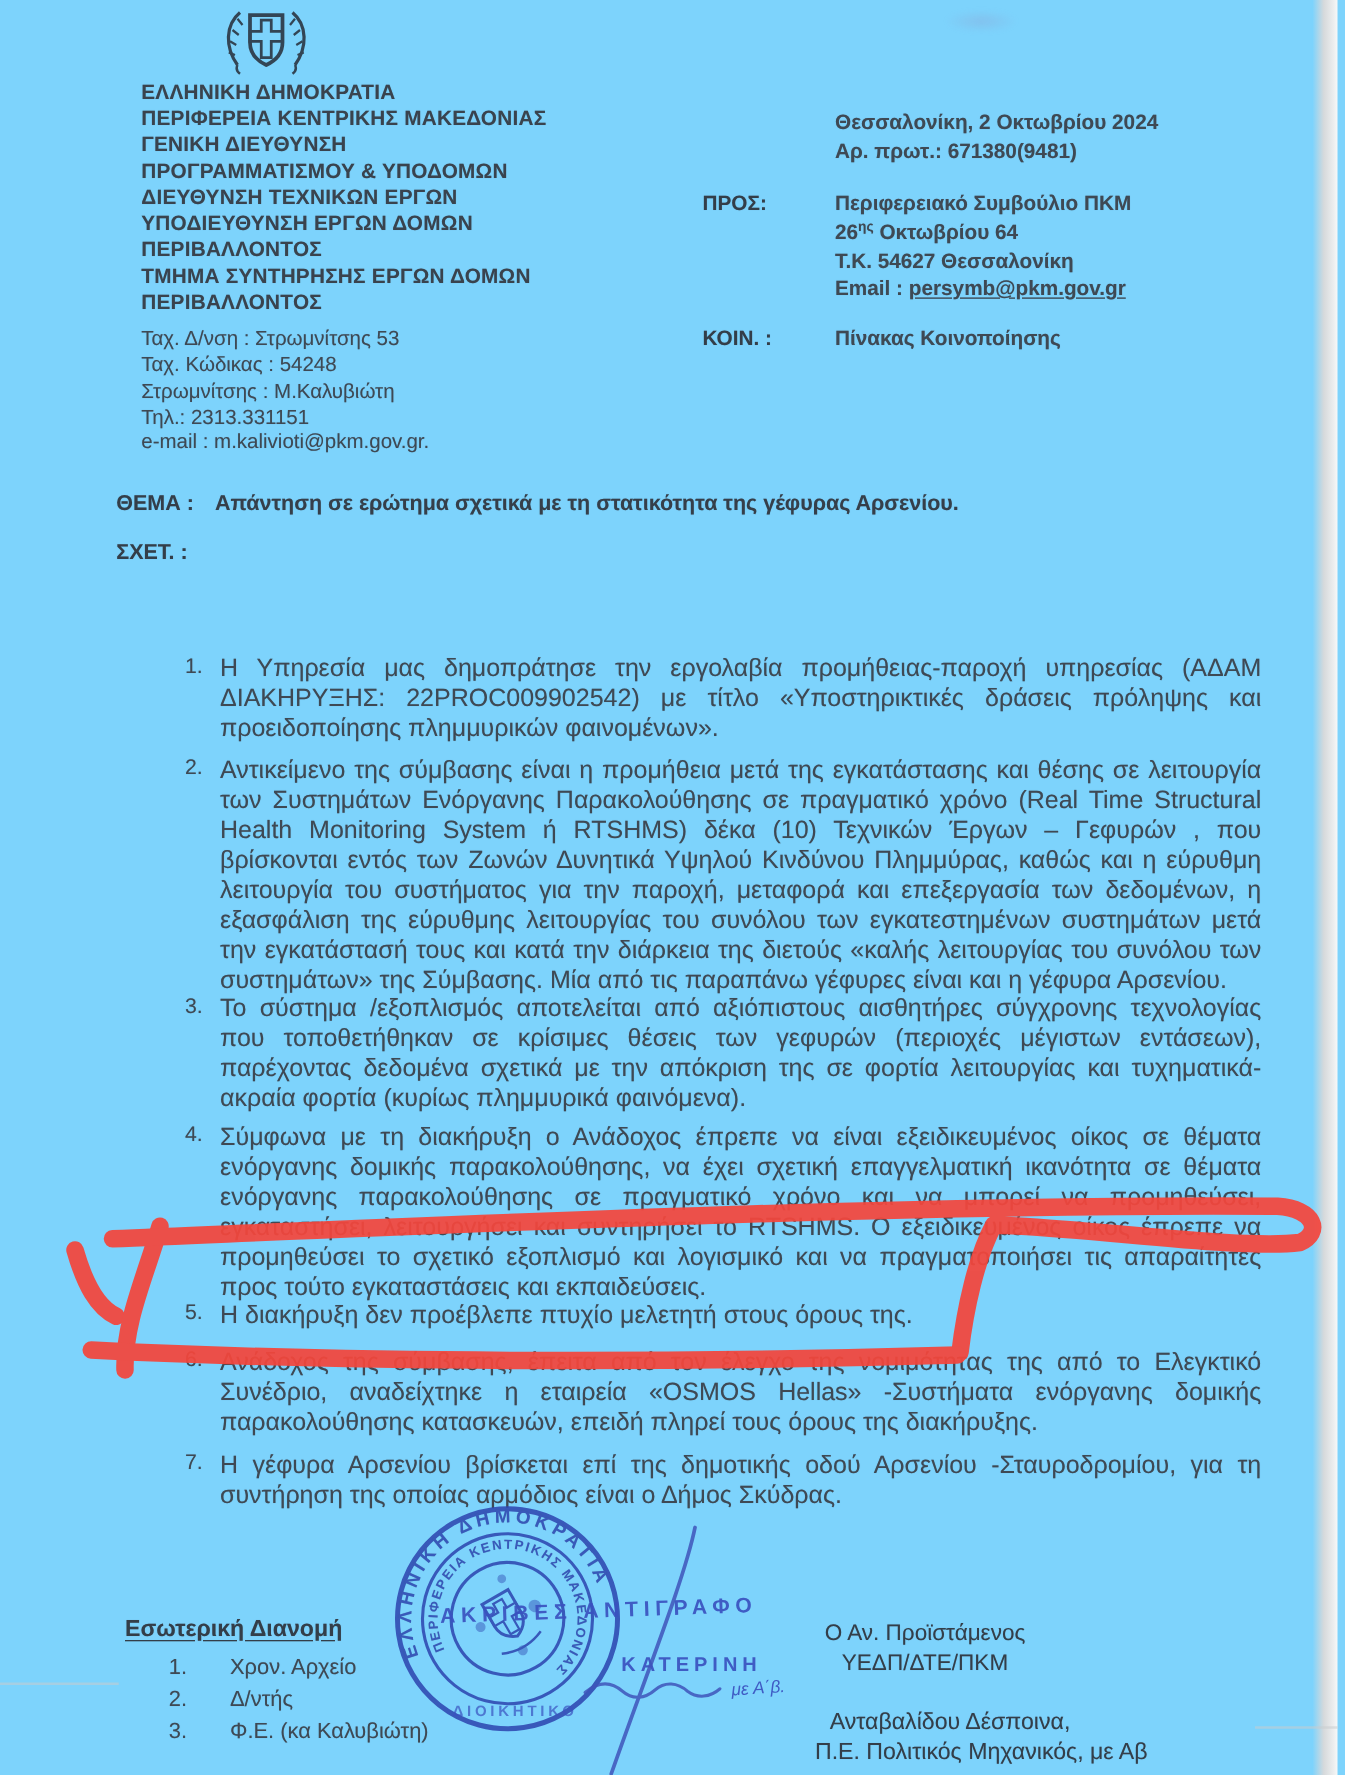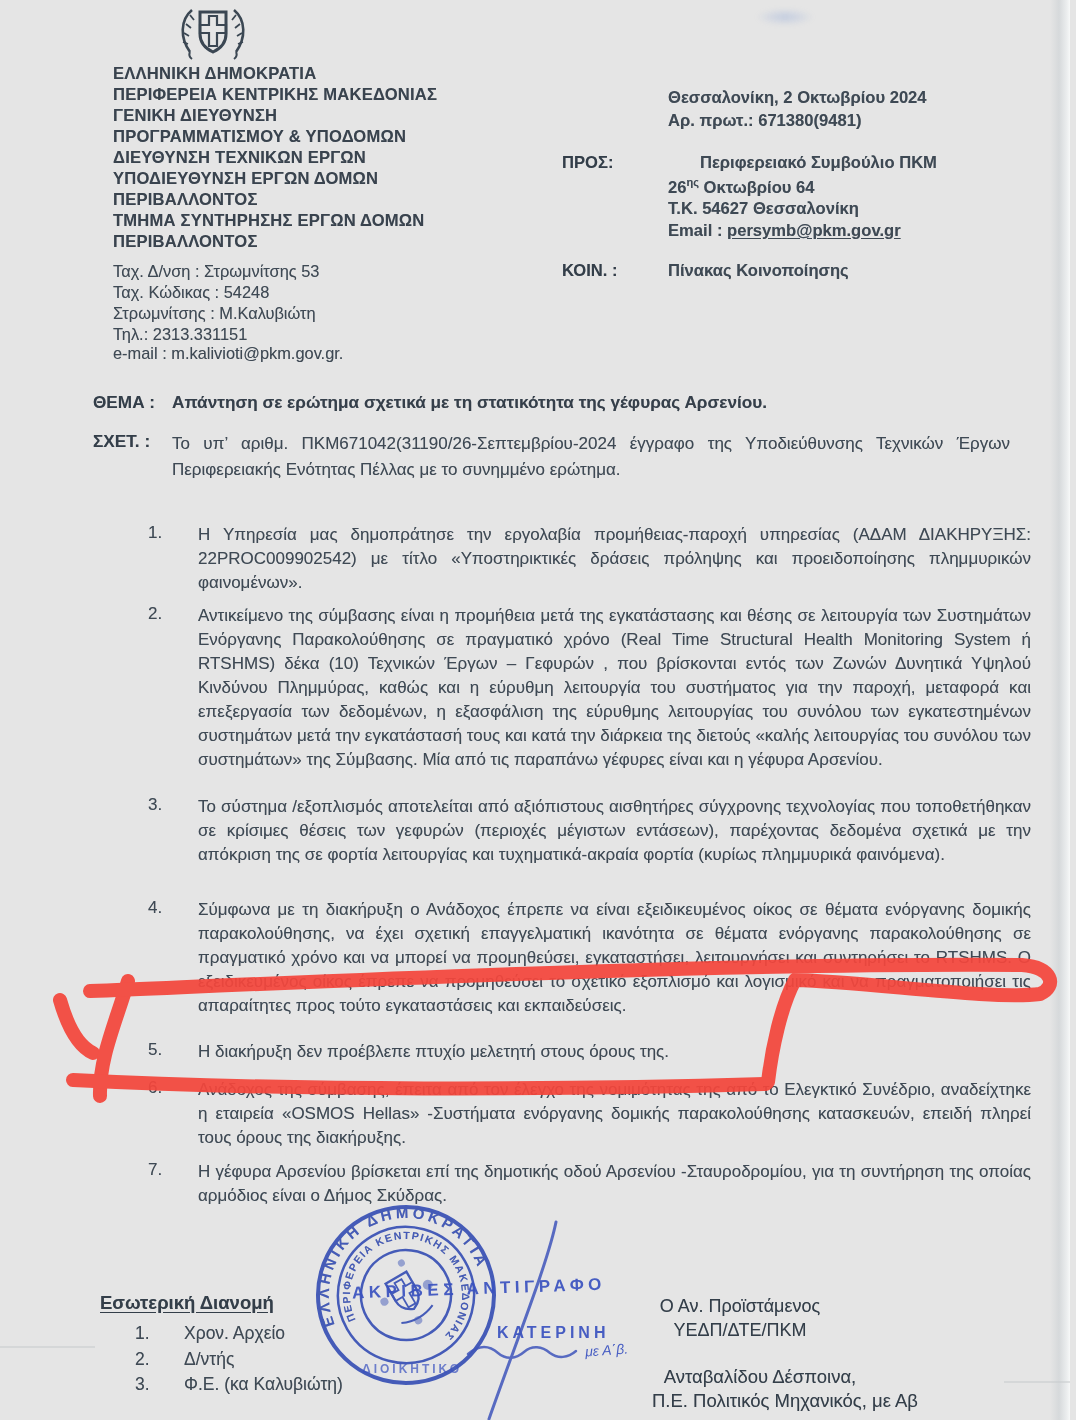--- a/index.html
+++ b/index.html
@@ -1,36 +1,36 @@
 <!DOCTYPE html>
 <html><head>
 <meta charset="utf-8">
 <style>
   html,body{margin:0;padding:0;background:#ffffff;}
   .page{
     position:relative;width:1076px;height:1420px;overflow:hidden;
-    background:#e5e5e5;
+    background:#7dd3fc;
     font-family:"Liberation Sans",sans-serif;
     color:#3e4954;
     text-shadow:0 0 .6px rgba(62,73,84,.35);
   }
   .abs{position:absolute;}
   .bold{font-weight:bold;color:#353f4a;}
   
   .lh-line{position:absolute;left:113px;width:560px;font-size:16.6px;font-weight:bold;color:#39434e;letter-spacing:.2px;}
   .ct-line{position:absolute;left:113px;width:560px;font-size:16.4px;}
   
   .meta-line{position:absolute;font-size:16.6px;font-weight:bold;}
   .lbl{font-weight:bold;color:#333e49;}
   .u{text-decoration:underline;text-underline-offset:2px;}
   
   .just{text-align:justify;}
   .item{position:absolute;left:0;top:0;width:1076px;}
   .inum{position:absolute;left:148px;width:27px;font-size:17px;}
-  .itxt{position:absolute;left:176px;width:833px;font-size:17px;line-height:24px;text-align:justify;margin-left:22px;}
+  .itxt{position:absolute;left:176px;width:833px;font-size:20px;line-height:24px;text-align:justify;}
   
   .dist-title{position:absolute;left:100px;top:1292px;font-size:18.5px;font-weight:bold;color:#333e49;text-decoration:underline;text-underline-offset:3px;}
   .dist-num{position:absolute;left:135px;width:26px;font-size:17.5px;}
   .dist-label{position:absolute;left:184px;font-size:17.5px;}
   .sig{position:absolute;text-align:center;font-weight:normal;color:#333e49;font-size:18px;}
   
   .stampline{position:absolute;color:#3a52c0;font-weight:bold;text-shadow:none;opacity:.92;}
   .scan-edge{position:absolute;top:0;left:1050px;width:20px;height:1420px;
     background:linear-gradient(90deg,rgba(230,232,234,0) 0%, #d6d9db 45%, #eceeef 85%, #f7f8f8 100%);}
   .scanline{position:absolute;background:#c9cccd;opacity:.55;height:2px;}
@@ -77,33 +77,32 @@
     <div class="ct-line" style="top:283px">Ταχ. Κώδικας :  54248</div>
     <div class="ct-line" style="top:304px">Στρωμνίτσης : Μ.Καλυβιώτη</div>
     <div class="ct-line" style="top:325px">Τηλ.: 2313.331151</div>
     <div class="ct-line" style="top:344px">e-mail : m.kalivioti@pkm.gov.gr.</div>
   </div>
 
   <div class="meta-line" style="left:668px;top:88px">Θεσσαλονίκη, 2 Οκτωβρίου 2024</div>
   <div class="meta-line" style="left:668px;top:111px">Αρ. πρωτ.:  671380(9481)</div>
 
   <div class="meta-line lbl" style="left:562px;top:153px">ΠΡΟΣ:</div>
-  <div class="meta-line" style="left:700px;top:153px">Περιφερειακό Συμβούλιο ΠΚΜ</div>
+  <div class="meta-line" style="left:668px;top:153px">Περιφερειακό Συμβούλιο ΠΚΜ</div>
   <div class="meta-line" style="left:668px;top:176px"><span>26</span><sup style="font-size:11px">ης</sup><span> Οκτωβρίου 64</span></div>
   <div class="meta-line" style="left:668px;top:199px">Τ.Κ. 54627 Θεσσαλονίκη</div>
   <div class="meta-line" style="left:668px;top:221px"><span>Email : </span><span class="u">persymb@pkm.gov.gr</span></div>
 
   <div class="meta-line lbl" style="left:562px;top:261px">ΚΟΙΝ. :</div>
   <div class="meta-line" style="left:668px;top:261px">Πίνακας Κοινοποίησης</div>
 
   <div class="abs lbl" style="left:93px;top:392px;font-size:17.2px">ΘΕΜΑ :</div>
   <div class="abs bold" style="left:172px;top:392px;width:860px;font-size:17.2px">Απάντηση σε ερώτημα σχετικά με τη στατικότητα της γέφυρας Αρσενίου.</div>
 
   <div class="abs lbl" style="left:93px;top:431px;font-size:17.2px">ΣΧΕΤ. :</div>
-  <div class="abs just" style="left:172px;top:431px;width:838px;font-size:17px;line-height:26px">Το υπ’ αριθμ. ΠΚΜ671042(31190/26-Σεπτεμβρίου-2024 έγγραφο της Υποδιεύθυνσης Τεχνικών Έργων Περιφερειακής Ενότητας Πέλλας με το συνημμένο ερώτημα.</div>
 
 
   <div class="item" style="top:523px">
     <div class="inum">1.</div>
     <div class="itxt">Η Υπηρεσία μας δημοπράτησε την  εργολαβία προμήθειας-παροχή υπηρεσίας (ΑΔΑΜ ΔΙΑΚΗΡΥΞΗΣ:  22PROC009902542) με τίτλο «Υποστηρικτικές δράσεις πρόληψης και προειδοποίησης πλημμυρικών φαινομένων».</div>
   </div>
   <div class="item" style="top:604px">
     <div class="inum">2.</div>
     <div class="itxt">Αντικείμενο της σύμβασης  είναι η προμήθεια μετά της εγκατάστασης και θέσης σε λειτουργία των Συστημάτων Ενόργανης Παρακολούθησης σε πραγματικό χρόνο (Real Time Structural Health Monitoring System ή RTSHMS) δέκα (10) Τεχνικών Έργων – Γεφυρών , που βρίσκονται εντός των Ζωνών Δυνητικά Υψηλού Κινδύνου Πλημμύρας, καθώς και η εύρυθμη λειτουργία του συστήματος για την παροχή, μεταφορά και επεξεργασία των δεδομένων, η εξασφάλιση της εύρυθμης λειτουργίας του συνόλου των εγκατεστημένων συστημάτων μετά την εγκατάστασή τους και κατά την διάρκεια της διετούς «καλής λειτουργίας του συνόλου των συστημάτων» της Σύμβασης. Μία από τις παραπάνω γέφυρες είναι και η γέφυρα Αρσενίου.</div>
   </div>

